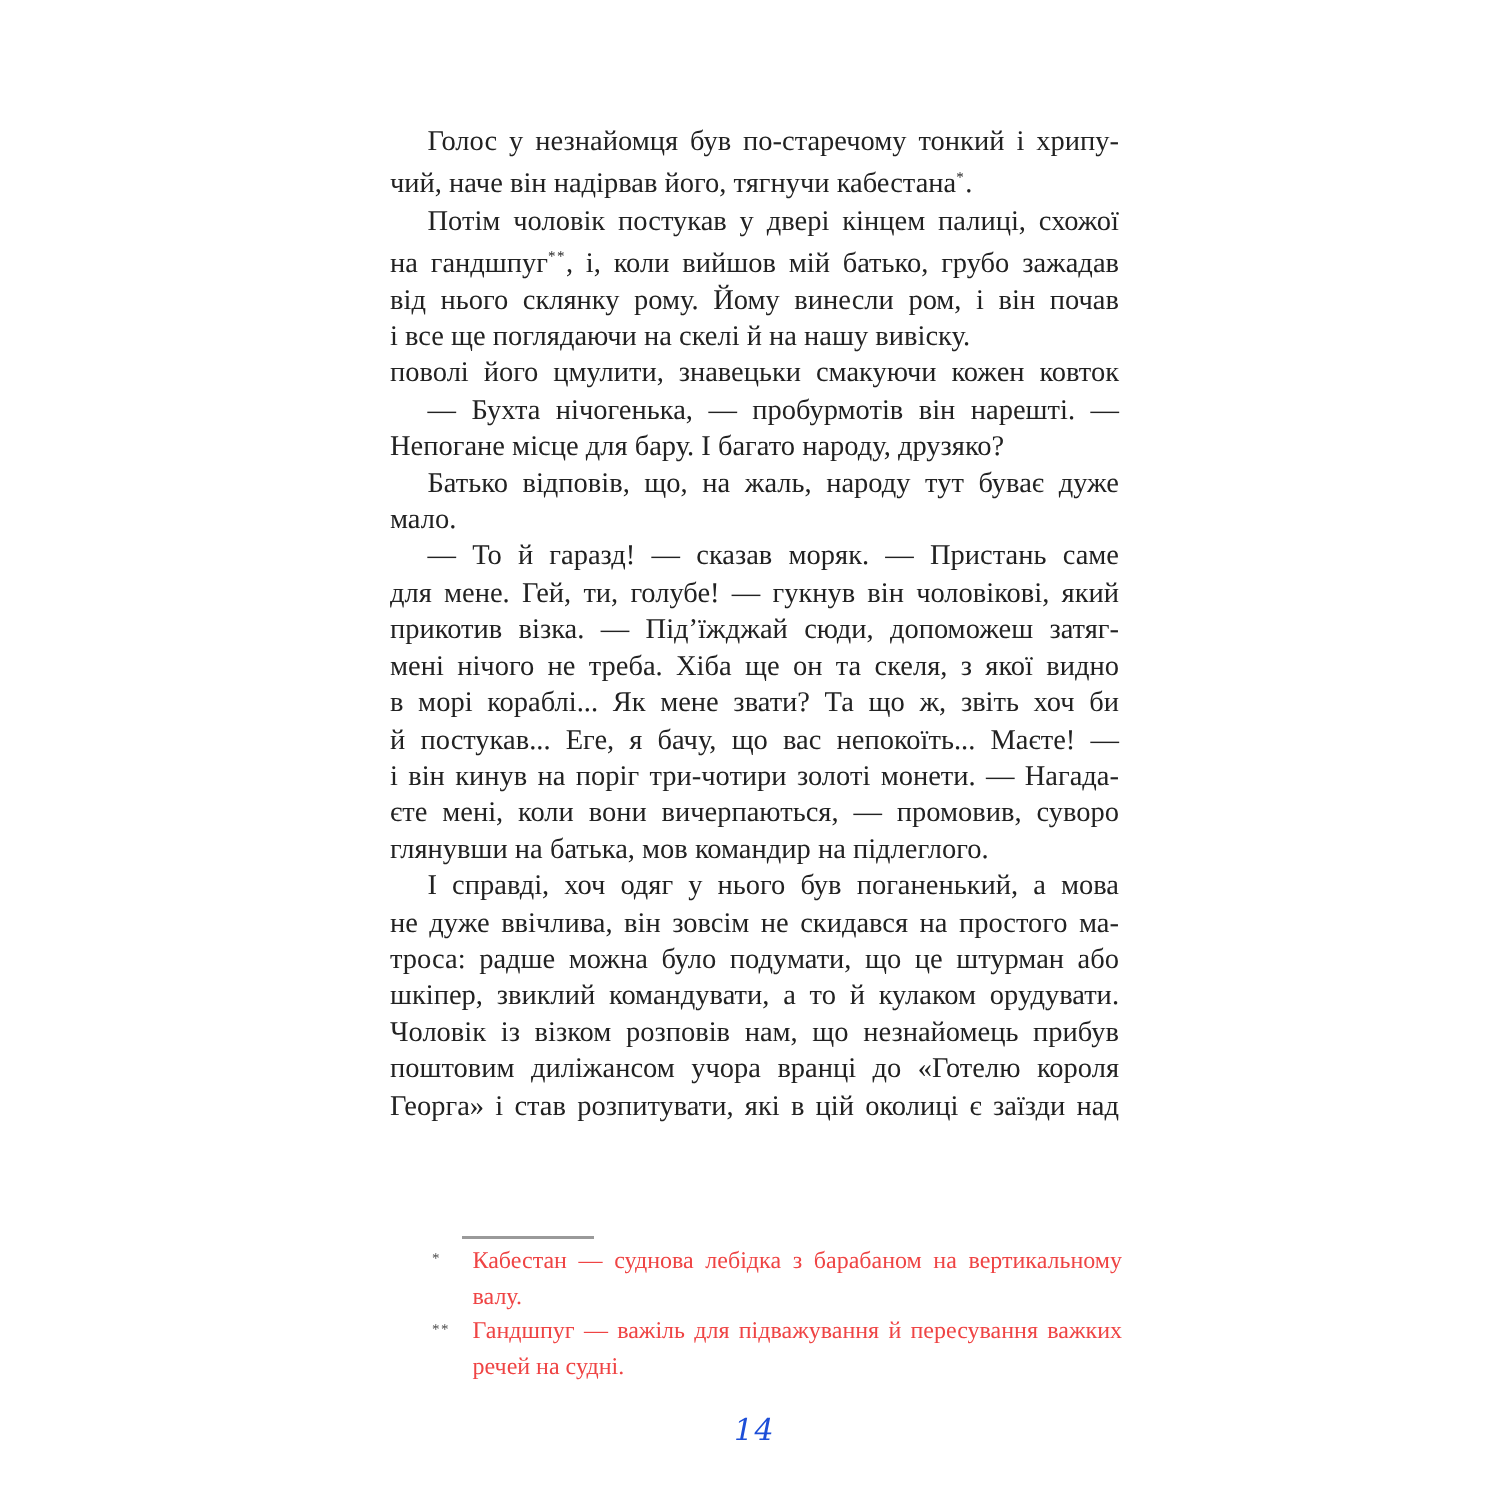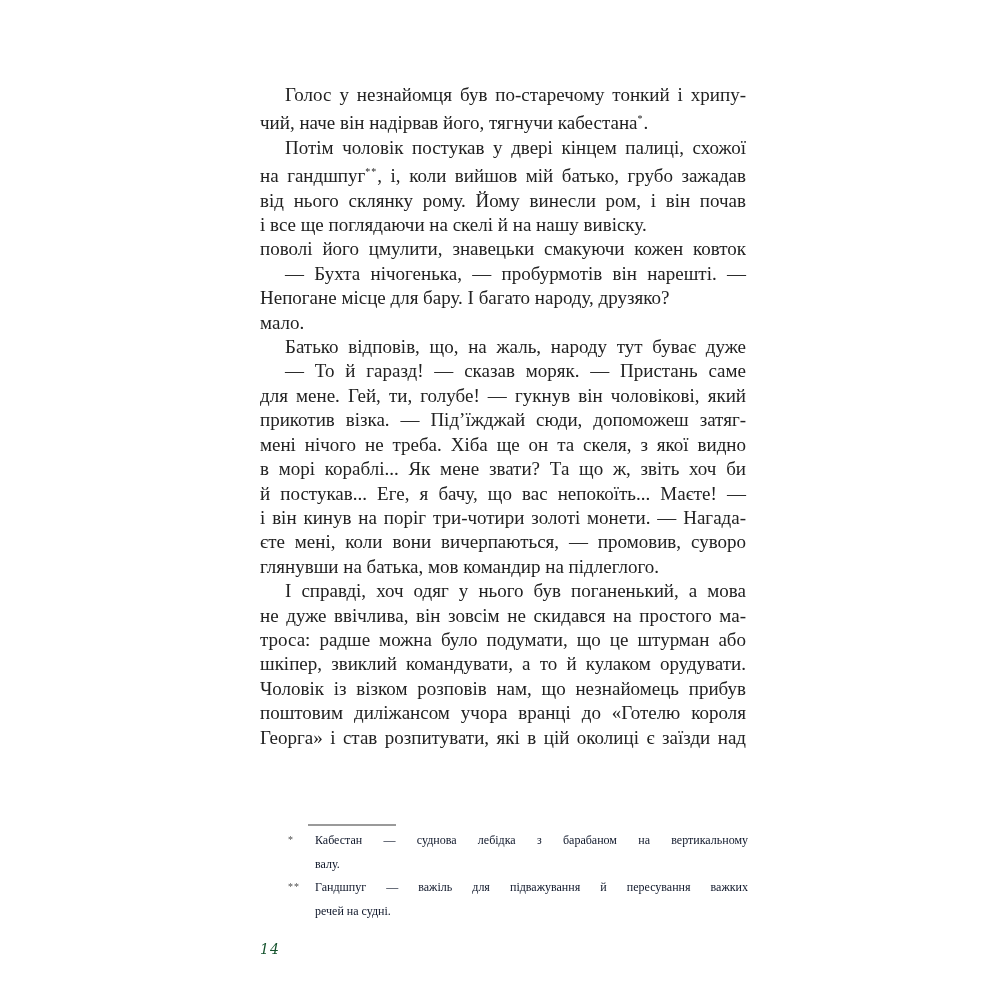--- a/index.html
+++ b/index.html
@@ -29,29 +29,29 @@
   }
   .footnotes{position:absolute;left:288px;top:829px;width:460px;}
   .fn{display:flex;align-items:flex-start;}
   .fn-marker{
     flex:0 0 27px;
     font-size:10px;color:#4a4a4a;
     padding-top:5px;letter-spacing:1px;
   }
   .fn-body{flex:1;}
   .fnl{
-    font-size:12px;line-height:23.5px;color:#0f172a;
+    font-size:16px;line-height:23.5px;color:#ef4444;
     text-align:justify;text-align-last:justify;-moz-text-align-last:justify;
   }
   .fnl.end{text-align-last:left;-moz-text-align-last:left;}
   .page-num{
     position:absolute;left:260px;top:941px;width:486px;
-    text-align:left;
+    text-align:center;
     font-family:"DejaVu Serif",serif;
-    font-size:14px;font-style:italic;color:#14532d;
+    font-size:20px;font-style:italic;color:#1d4ed8;
     letter-spacing:1px;
   }
 </style>
 </head>
 <body>
 
 <div class="page">
 
   <div class="text-block">
 
@@ -67,22 +67,22 @@
       <div class="ln end">і все ще поглядаючи на скелі й на нашу вивіску.</div>
       <div class="ln">поволі його цмулити, знавецьки смакуючи кожен ковток</div>
     </div>
 
     <div class="para">
       <div class="ln ind">— Бухта нічогенька, — пробурмотів він нарешті. —</div>
       <div class="ln end">Непогане місце для бару. І багато народу, друзяко?</div>
     </div>
 
     <div class="para">
+      <div class="ln ind">Батько відповів, що, на жаль, народу тут буває дуже</div>
       <div class="ln end">мало.</div>
-      <div class="ln ind">Батько відповів, що, на жаль, народу тут буває дуже</div>
     </div>
 
     <div class="para">
       <div class="ln ind">— То й гаразд! — сказав моряк. — Пристань саме</div>
       <div class="ln">для мене. Гей, ти, голубе! — гукнув він чоловікові, який</div>
       <div class="ln">прикотив візка. — Під’їжджай сюди, допоможеш затяг-</div>
       <div class="ln">мені нічого не треба. Хіба ще он та скеля, з якої видно</div>
       <div class="ln">в морі кораблі... Як мене звати? Та що ж, звіть хоч би</div>
       <div class="ln">й постукав... Еге, я бачу, що вас непокоїть... Маєте! —</div>
       <div class="ln">і він кинув на поріг три-чотири золоті монети. — Нагада-</div>

